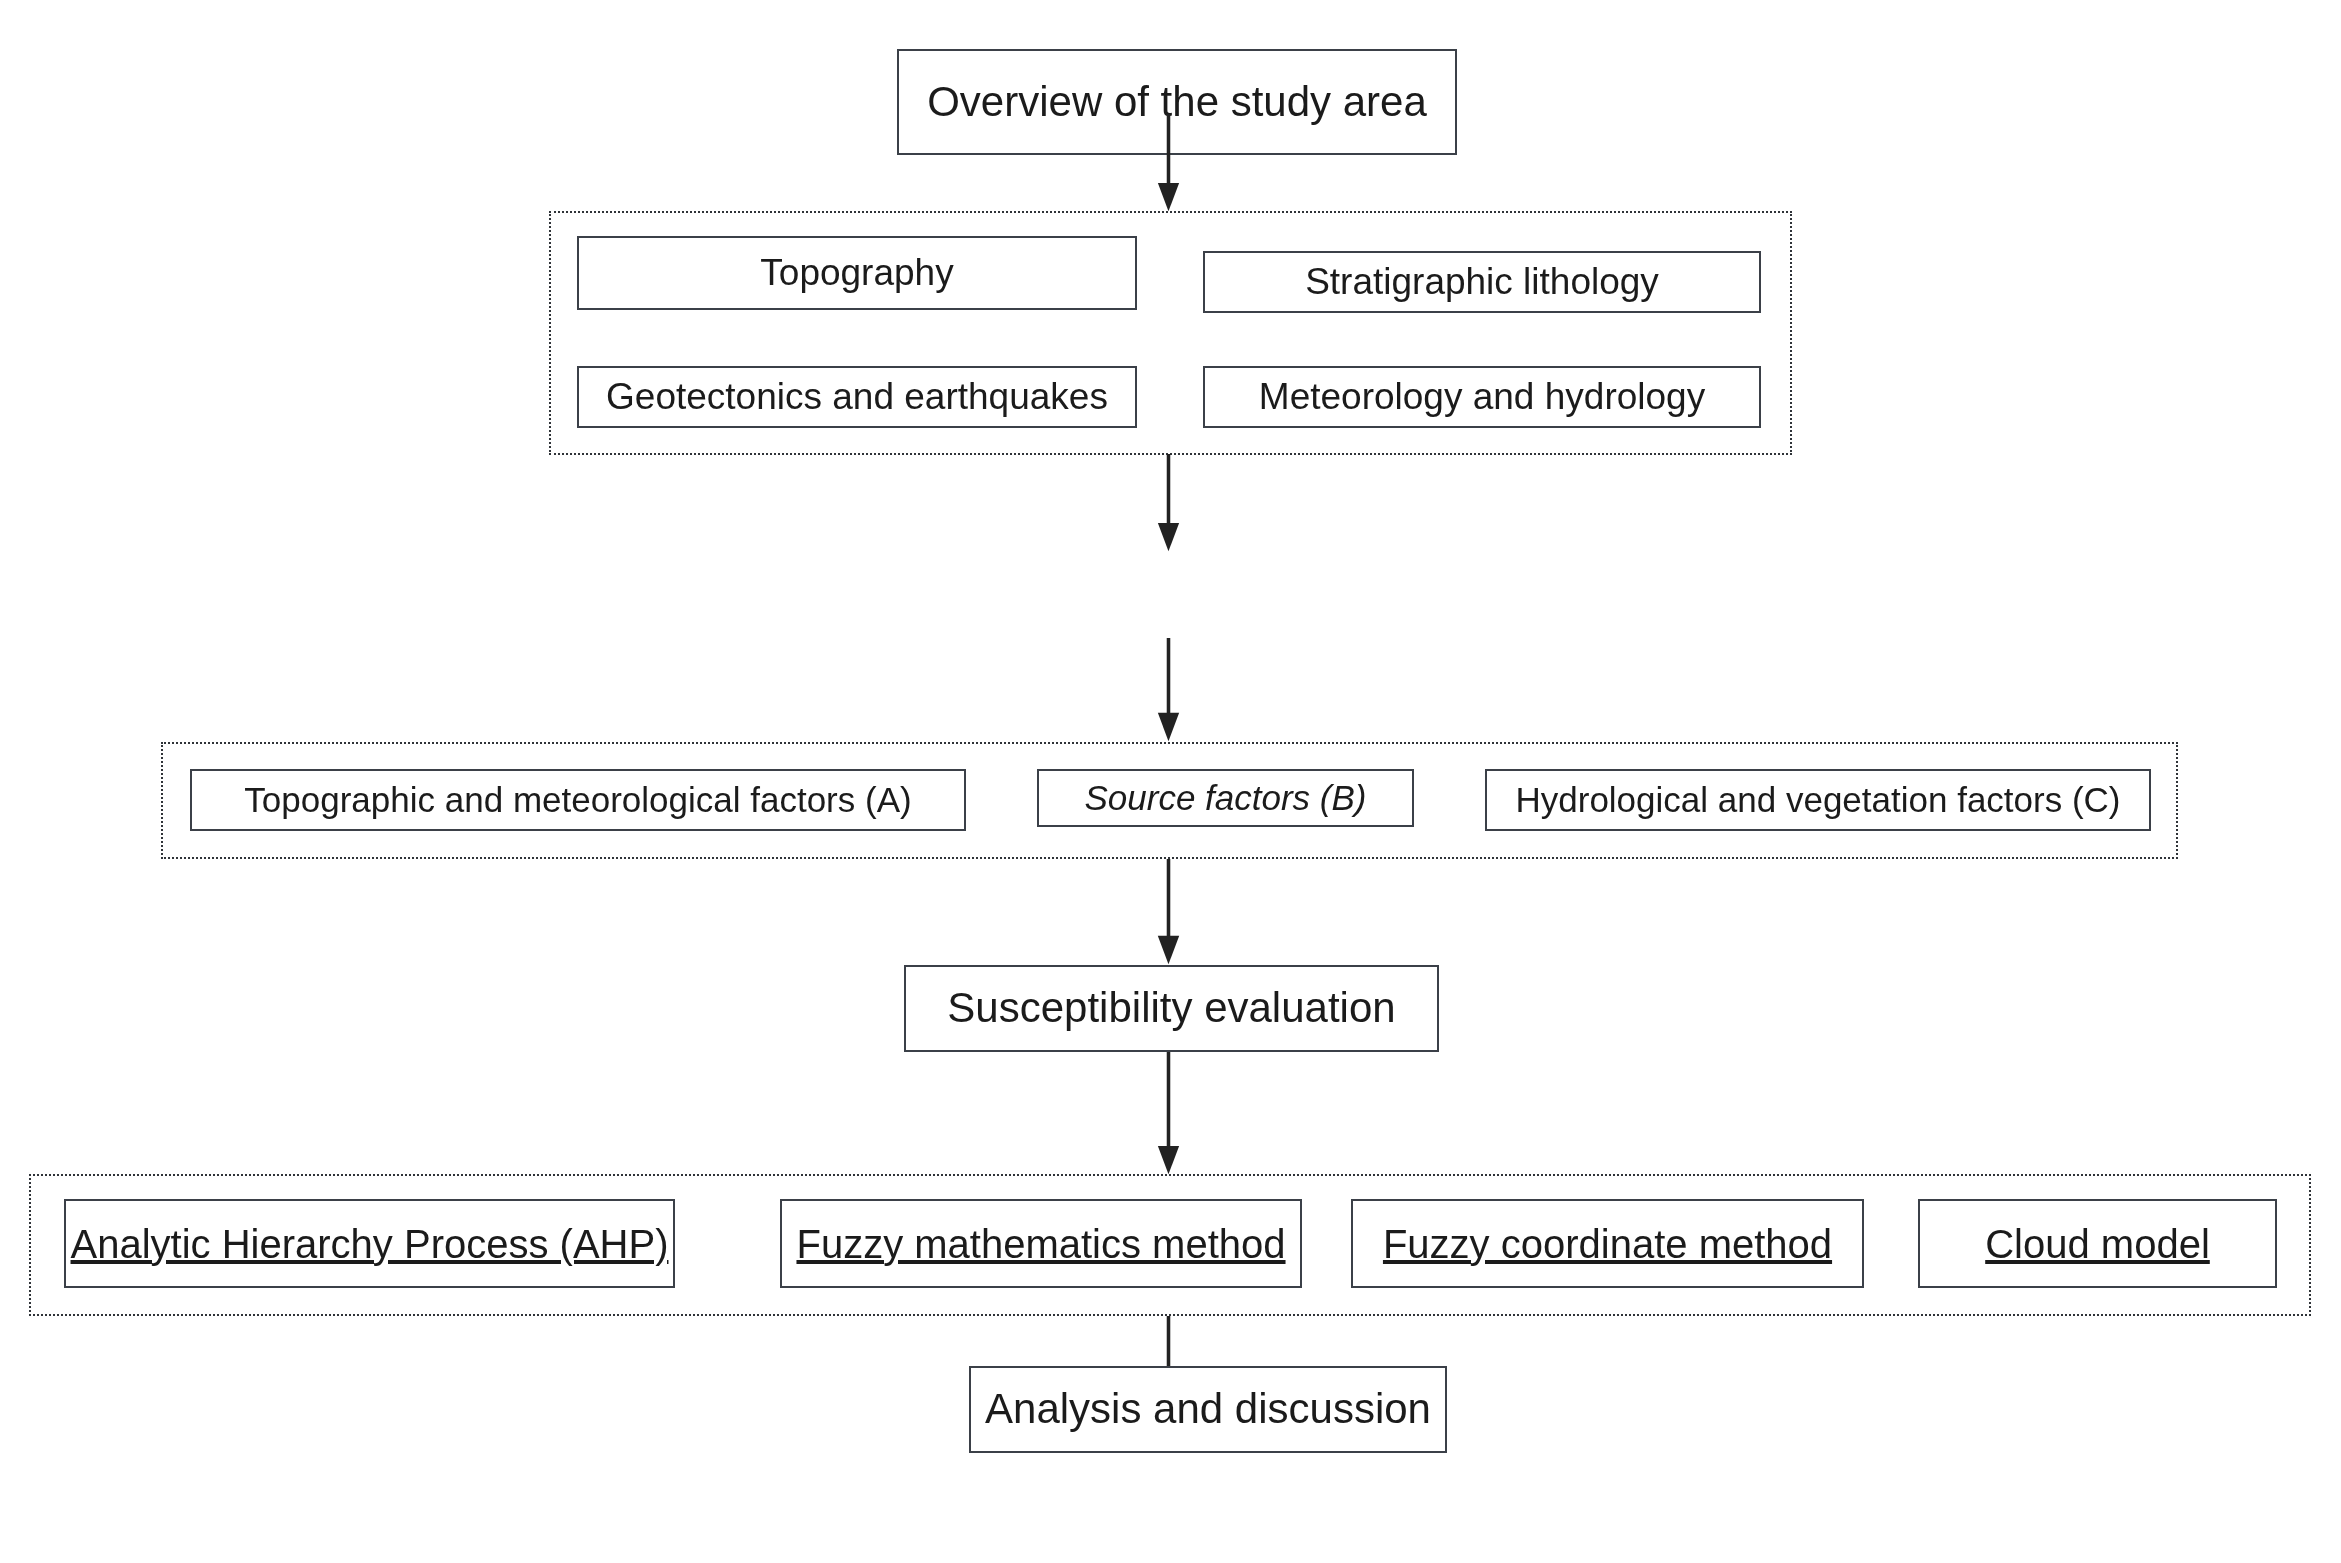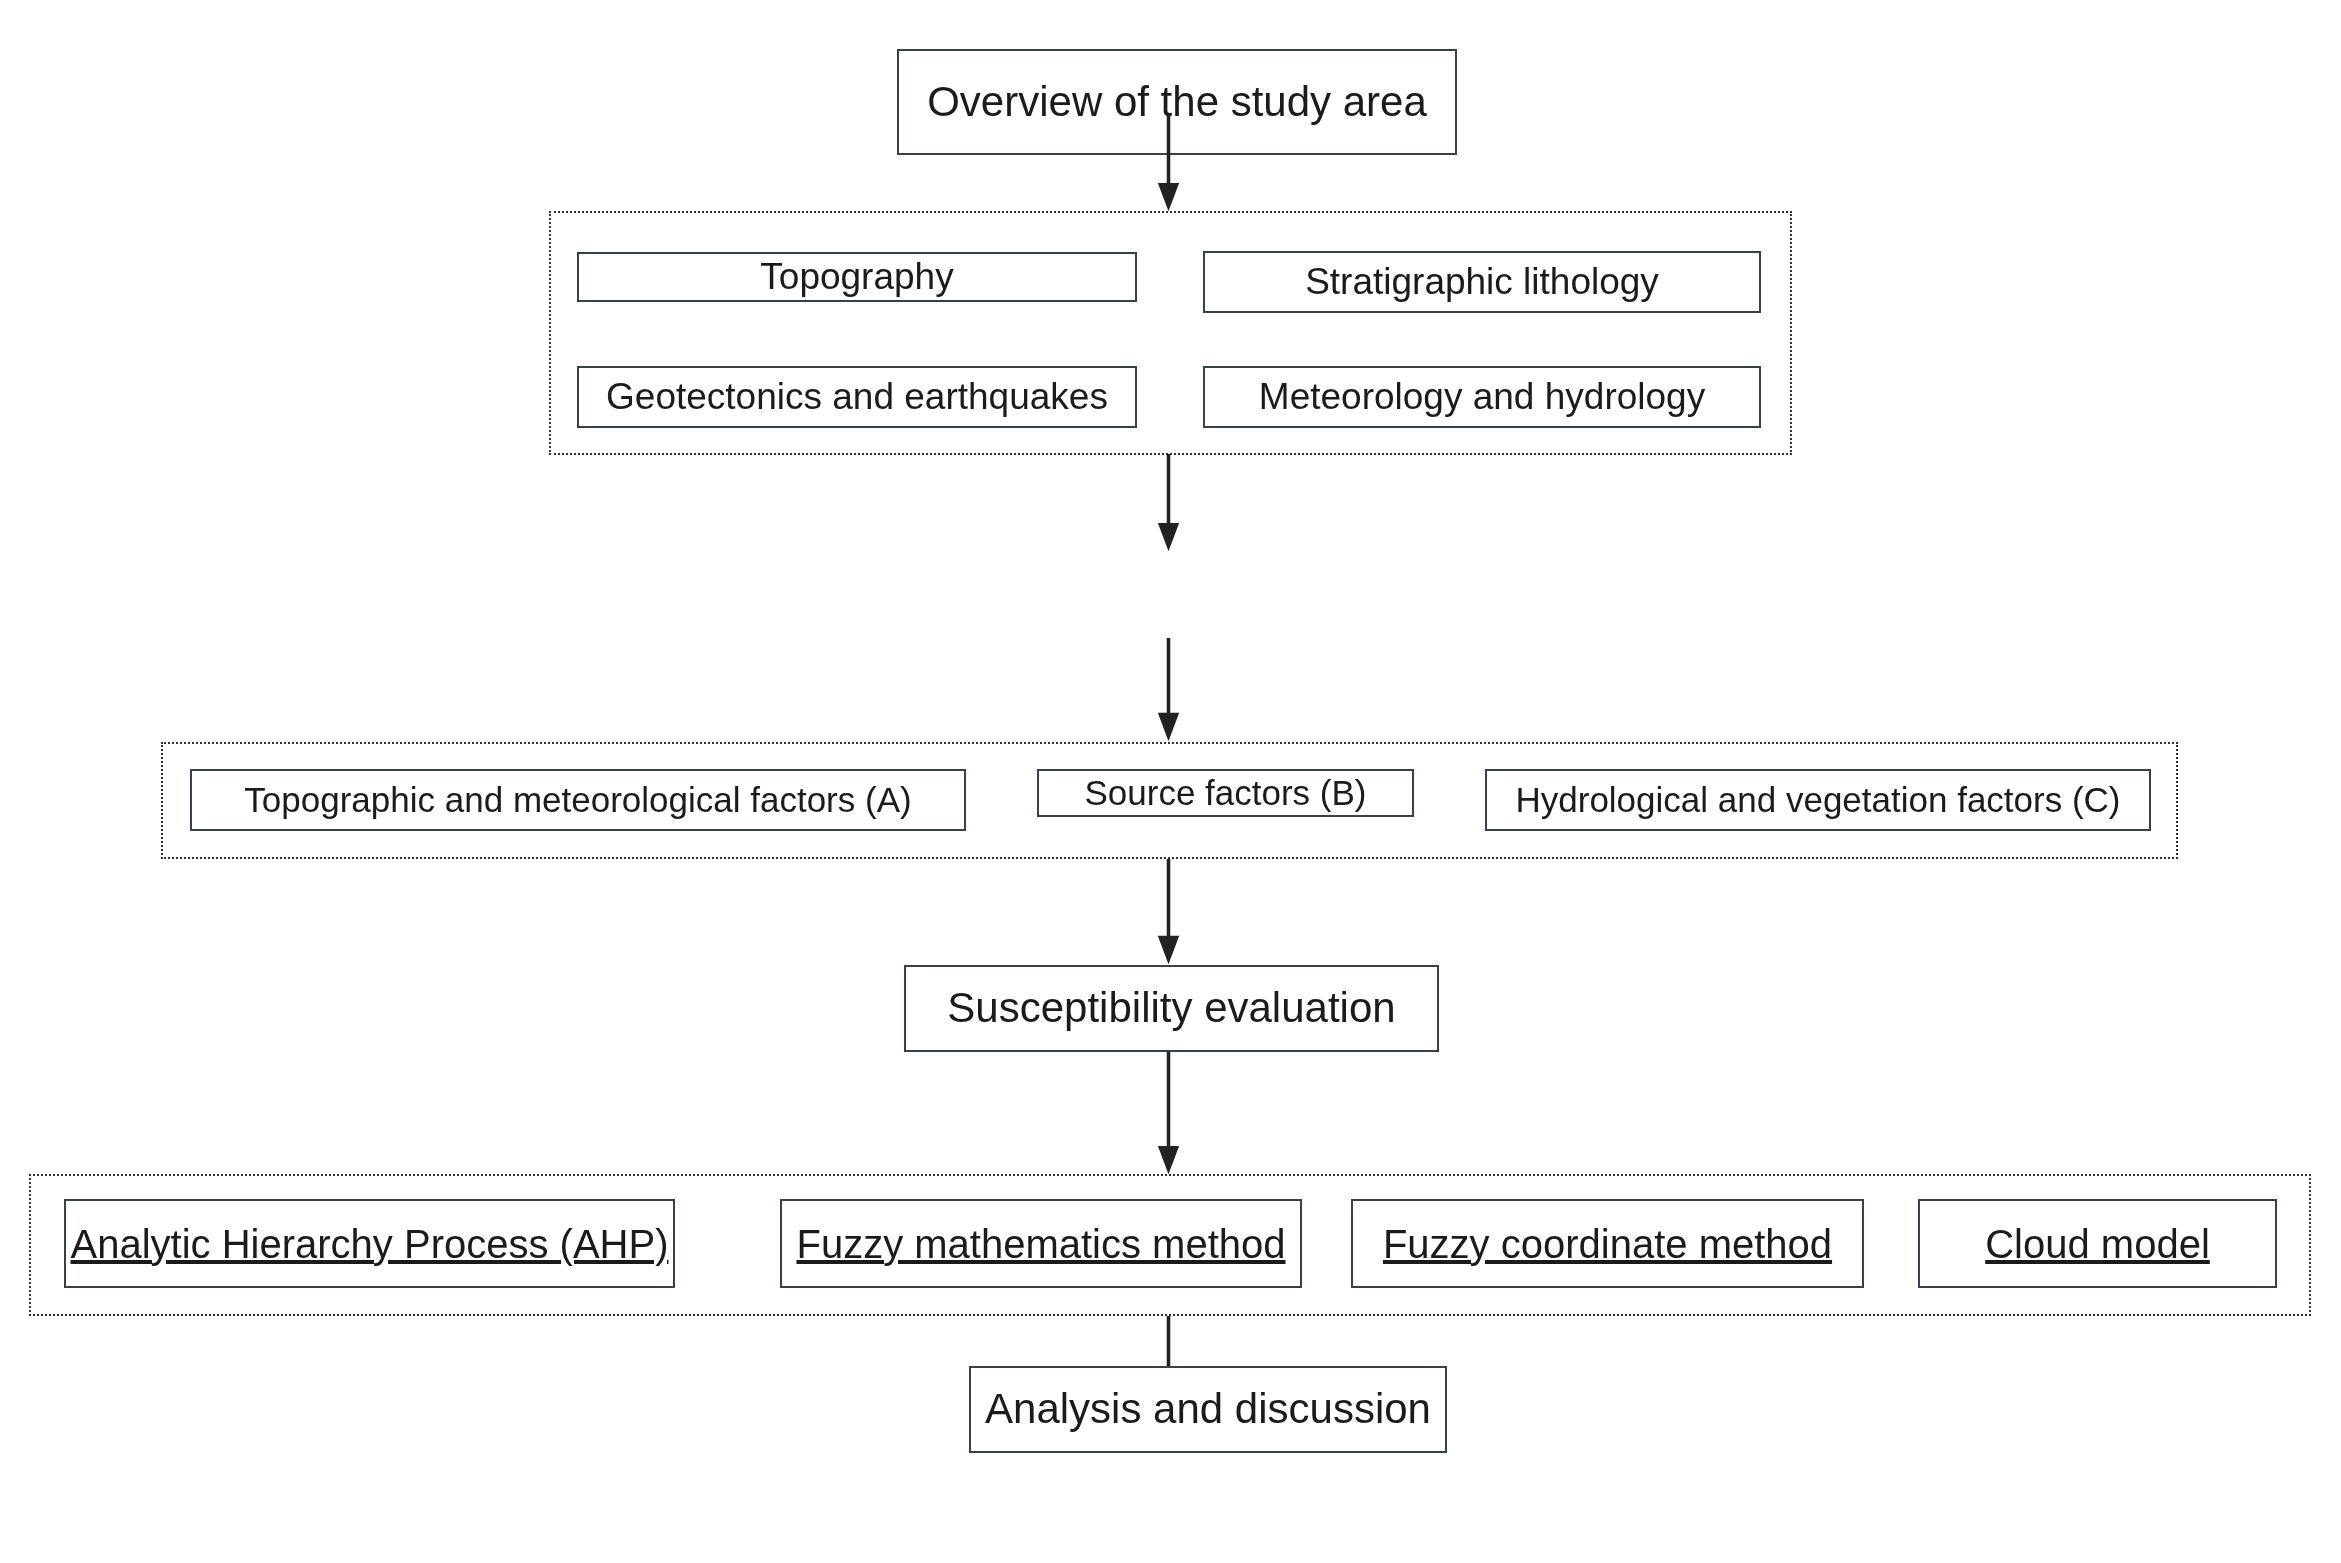--- a/index.html
+++ b/index.html
@@ -59,21 +59,21 @@
 
   <div class="arrow" style="left:1155px; top:114px; width:27px; height:99px;">
     <svg width="27" height="99" viewBox="0 0 30 112">
       <line x1="15" y1="0" x2="15" y2="90" stroke="#222222" stroke-width="4"></line>
       <polygon points="15,110 3,78 27,78" fill="#222222"></polygon>
     </svg>
   </div>
 
   <div class="group" style="left:549px; top:211px; width:1243px; height:244px;"></div>
 
-  <div class="node t-md" style="left:577px; top:252px; width:560px; height:50px;">
+  <div class="node t-md" style="left:577px; top:236px; width:560px; height:74px;">
     <span>Topography</span>
   </div>
 
   <div class="node t-md" style="left:1203px; top:251px; width:558px; height:62px;">
     <span>Stratigraphic lithology</span>
   </div>
 
   <div class="node t-md" style="left:577px; top:366px; width:560px; height:62px;">
     <span>Geotectonics and earthquakes</span>
   </div>
@@ -96,21 +96,21 @@
       <polygon points="15,116 3,84 27,84" fill="#222222"></polygon>
     </svg>
   </div>
 
   <div class="group" style="left:161px; top:742px; width:2017px; height:117px;"></div>
 
   <div class="node t-sm" style="left:190px; top:769px; width:776px; height:62px;">
     <span>Topographic and meteorological factors (A)</span>
   </div>
 
-  <div class="node t-sm" style="left:1037px; top:769px; width:377px; height:48px;">
+  <div class="node t-sm" style="left:1037px; top:769px; width:377px; height:58px;font-style:italic;">
     <span>Source factors  (B)</span>
   </div>
 
   <div class="node t-sm" style="left:1485px; top:769px; width:666px; height:62px;">
     <span>Hydrological and vegetation factors (C)</span>
   </div>
 
   <div class="arrow" style="left:1155px; top:859px; width:27px; height:107px;">
     <svg width="27" height="107" viewBox="0 0 30 120">
       <line x1="15" y1="0" x2="15" y2="98" stroke="#222222" stroke-width="4"></line>

